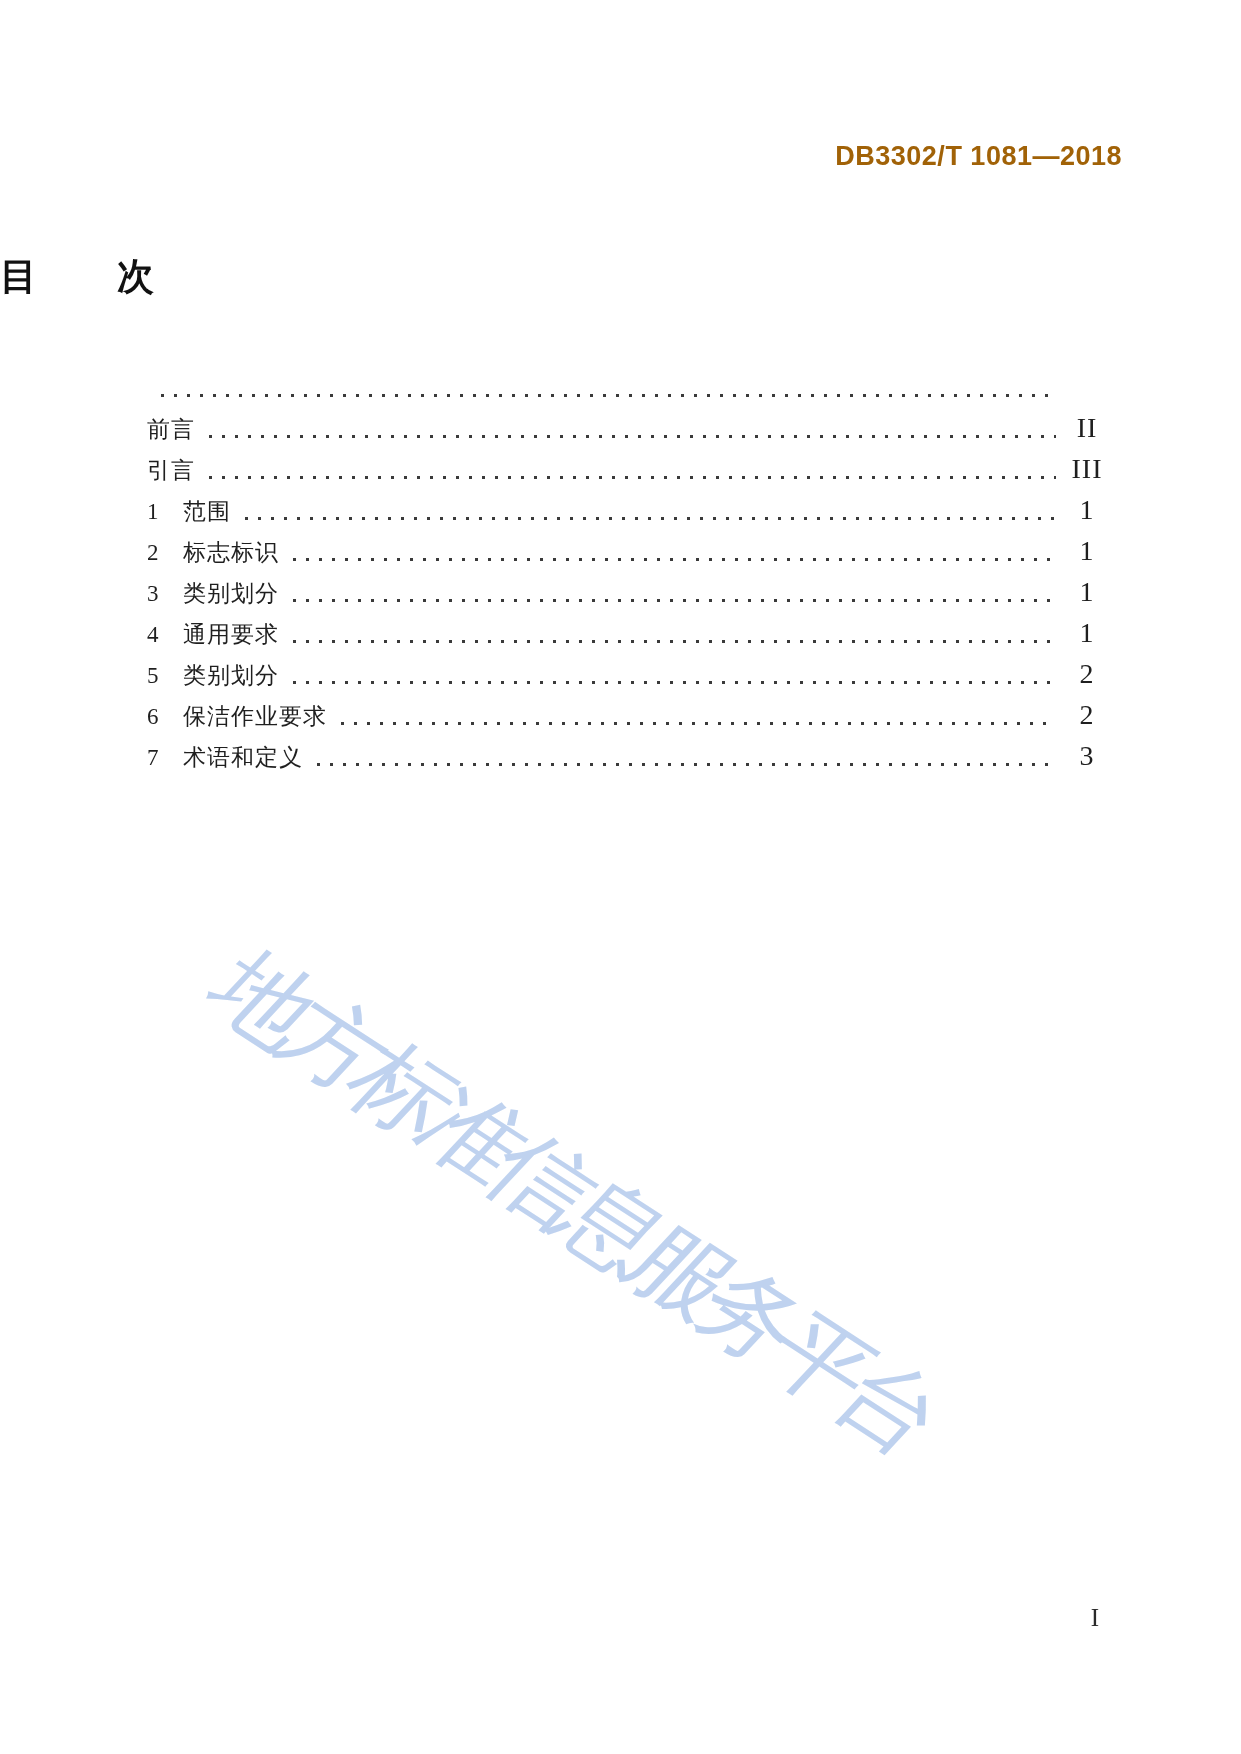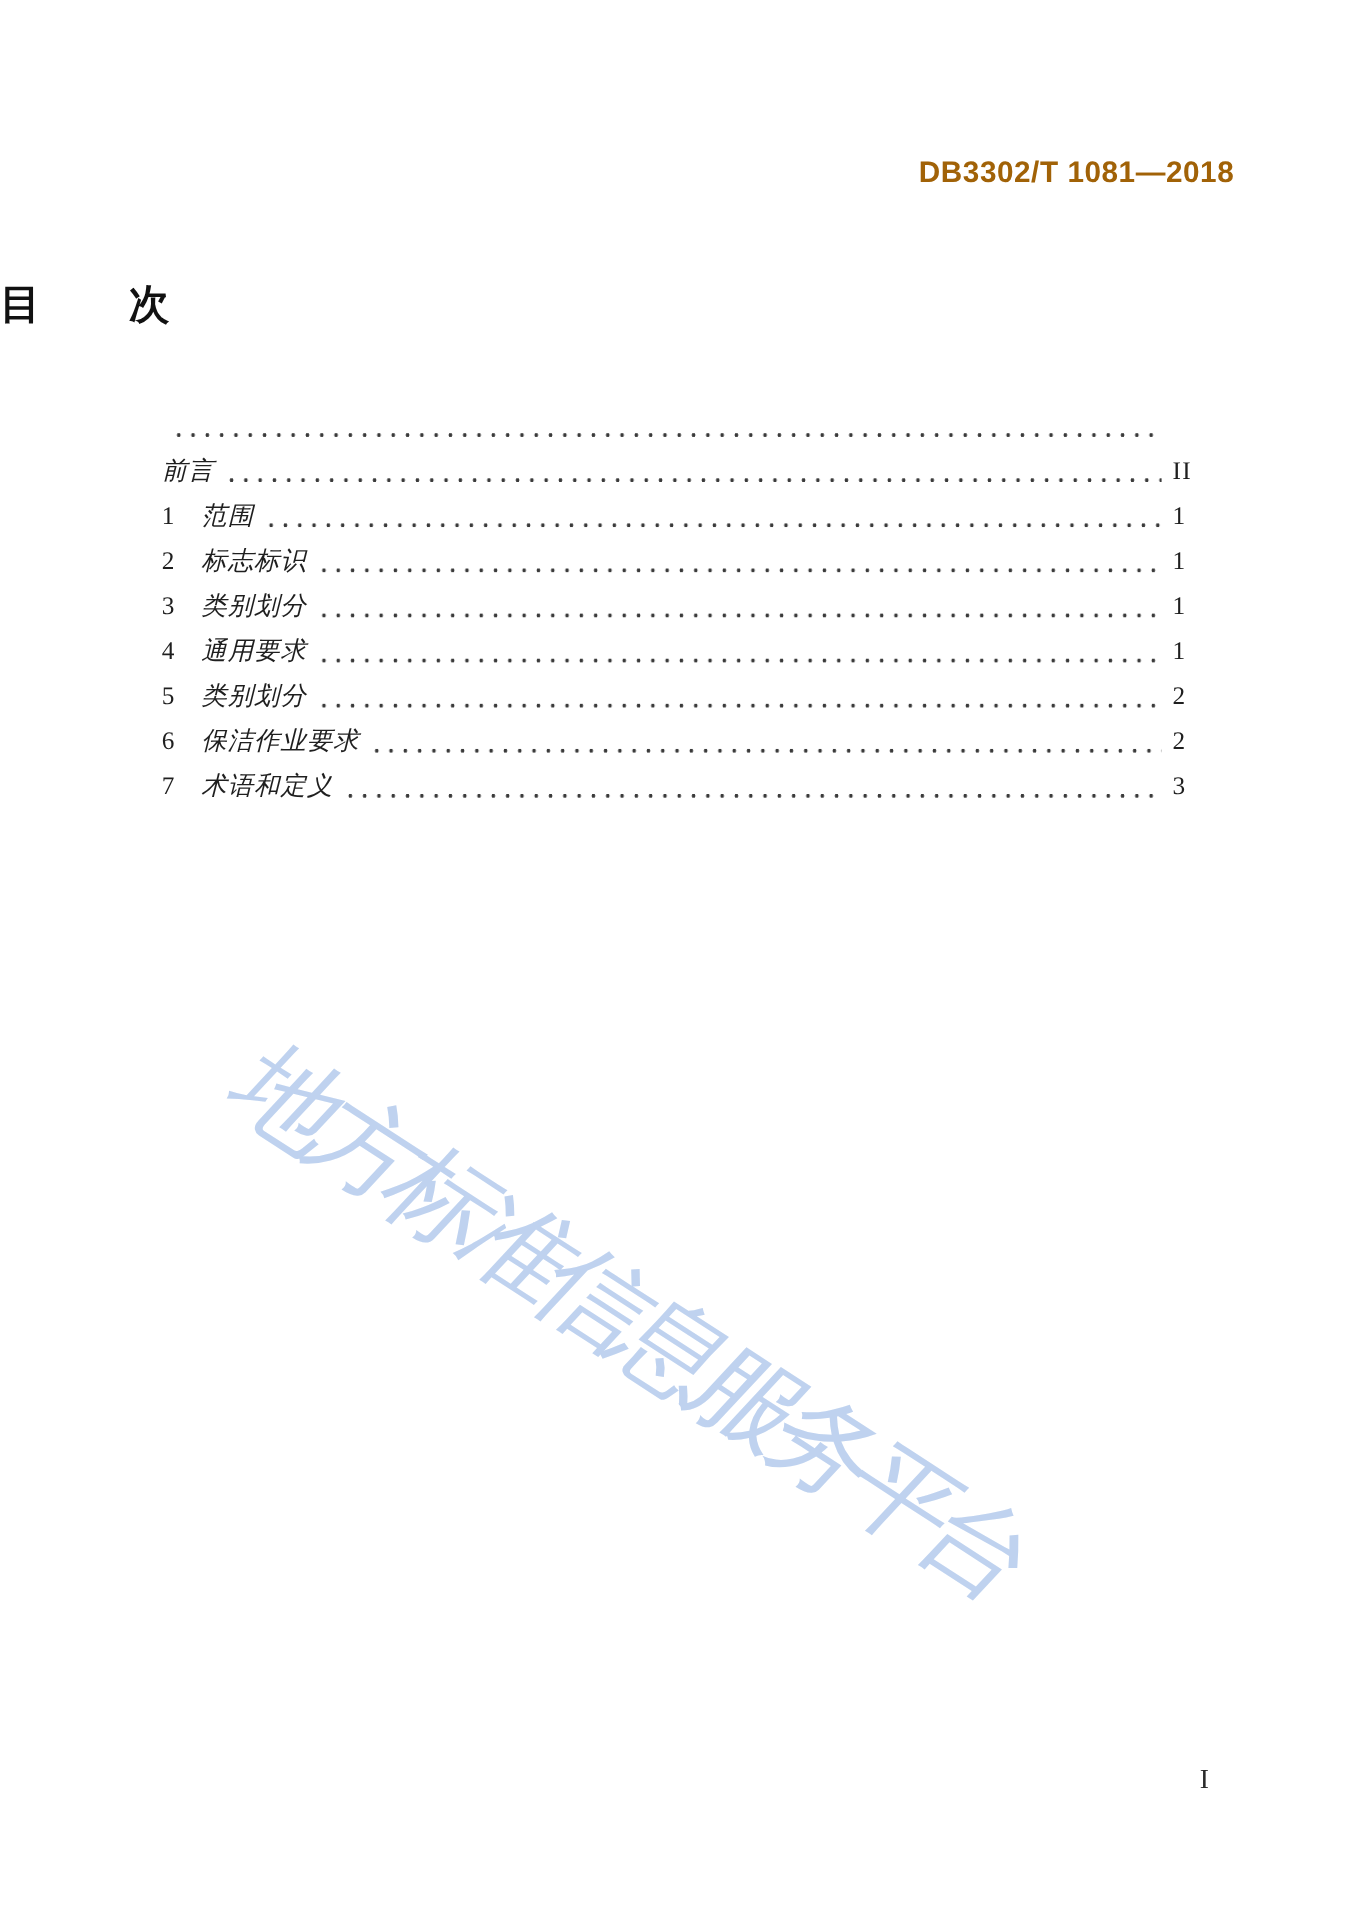--- a/index.html
+++ b/index.html
@@ -58,36 +58,35 @@
   .toc-num {
     flex: none;
     width: 36px;
     letter-spacing: 0;
   }
   .toc-num:empty { display: none; }
   .toc-label {
     flex: none;
     letter-spacing: 1px;
     white-space: pre;
-    font-style: italic;
   }
   .leader {
     flex: 1 1 auto;
     align-self: stretch;
     margin: 0 10px 0 9px;
     background-image: radial-gradient(circle, #3a3a3a 1.5px, rgba(0,0,0,0) 1.9px);
     background-size: 13px 5px;
     background-repeat: repeat-x;
     background-position: left bottom 9px;
   }
   .toc-page {
     flex: none;
     min-width: 42px;
-    text-align: left;
-    font-size: 23px;
+    text-align: center;
+    font-size: 28px;
     letter-spacing: 1px;
   }
   .watermark {
     position: absolute;
     left: 268px;
     top: 928px;
     font-family: "Liberation Sans", "DejaVu Sans", sans-serif;
     font-size: 95px;
     letter-spacing: -12px;
     white-space: nowrap;
@@ -120,20 +119,26 @@
 
       <span class="toc-label"></span>
       <span class="leader"></span>
       <span class="toc-page"></span>
     </div>
   <div class="toc-row">
 
       <span class="toc-label">前言</span>
       <span class="leader"></span>
       <span class="toc-page">II</span>
+    </div>
+      <div class="toc-row">
+
+      <span class="toc-label">引言</span>
+      <span class="leader"></span>
+      <span class="toc-page">III</span>
     </div>
       <div class="toc-row">
       <span class="toc-num">1</span>
       <span class="toc-label">范围</span>
       <span class="leader"></span>
       <span class="toc-page">1</span>
     </div>
       <div class="toc-row">
       <span class="toc-num">2</span>
       <span class="toc-label">标志标识</span>

